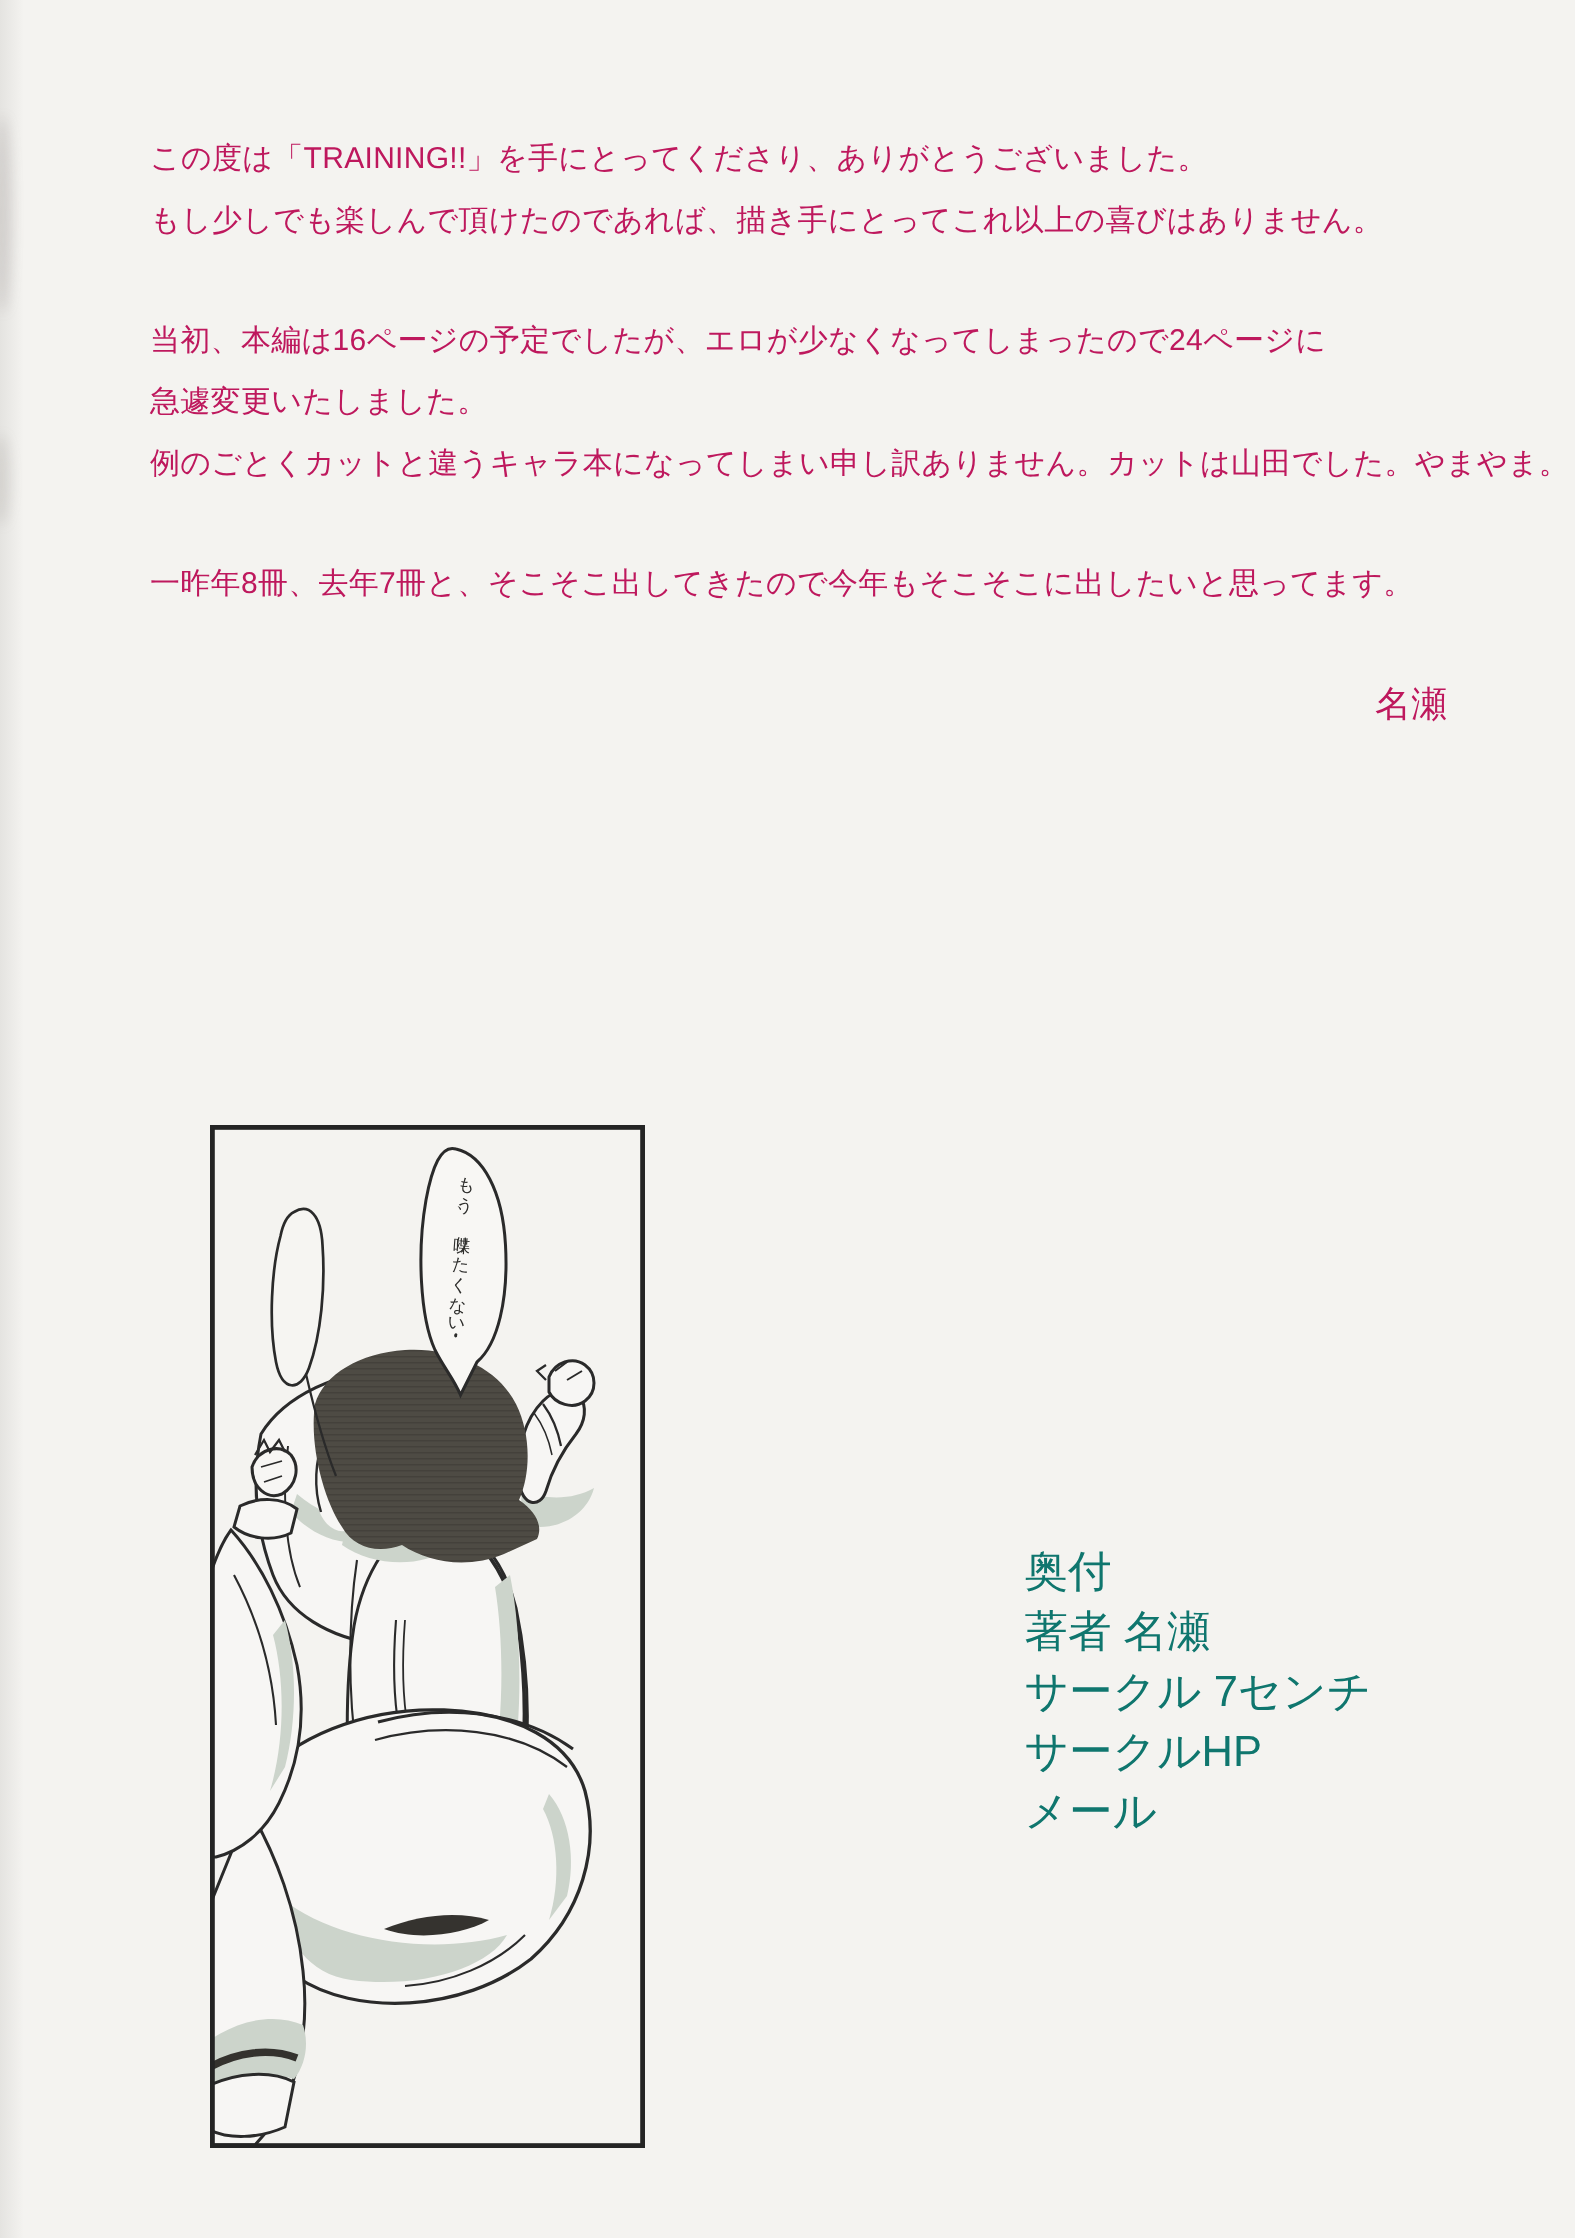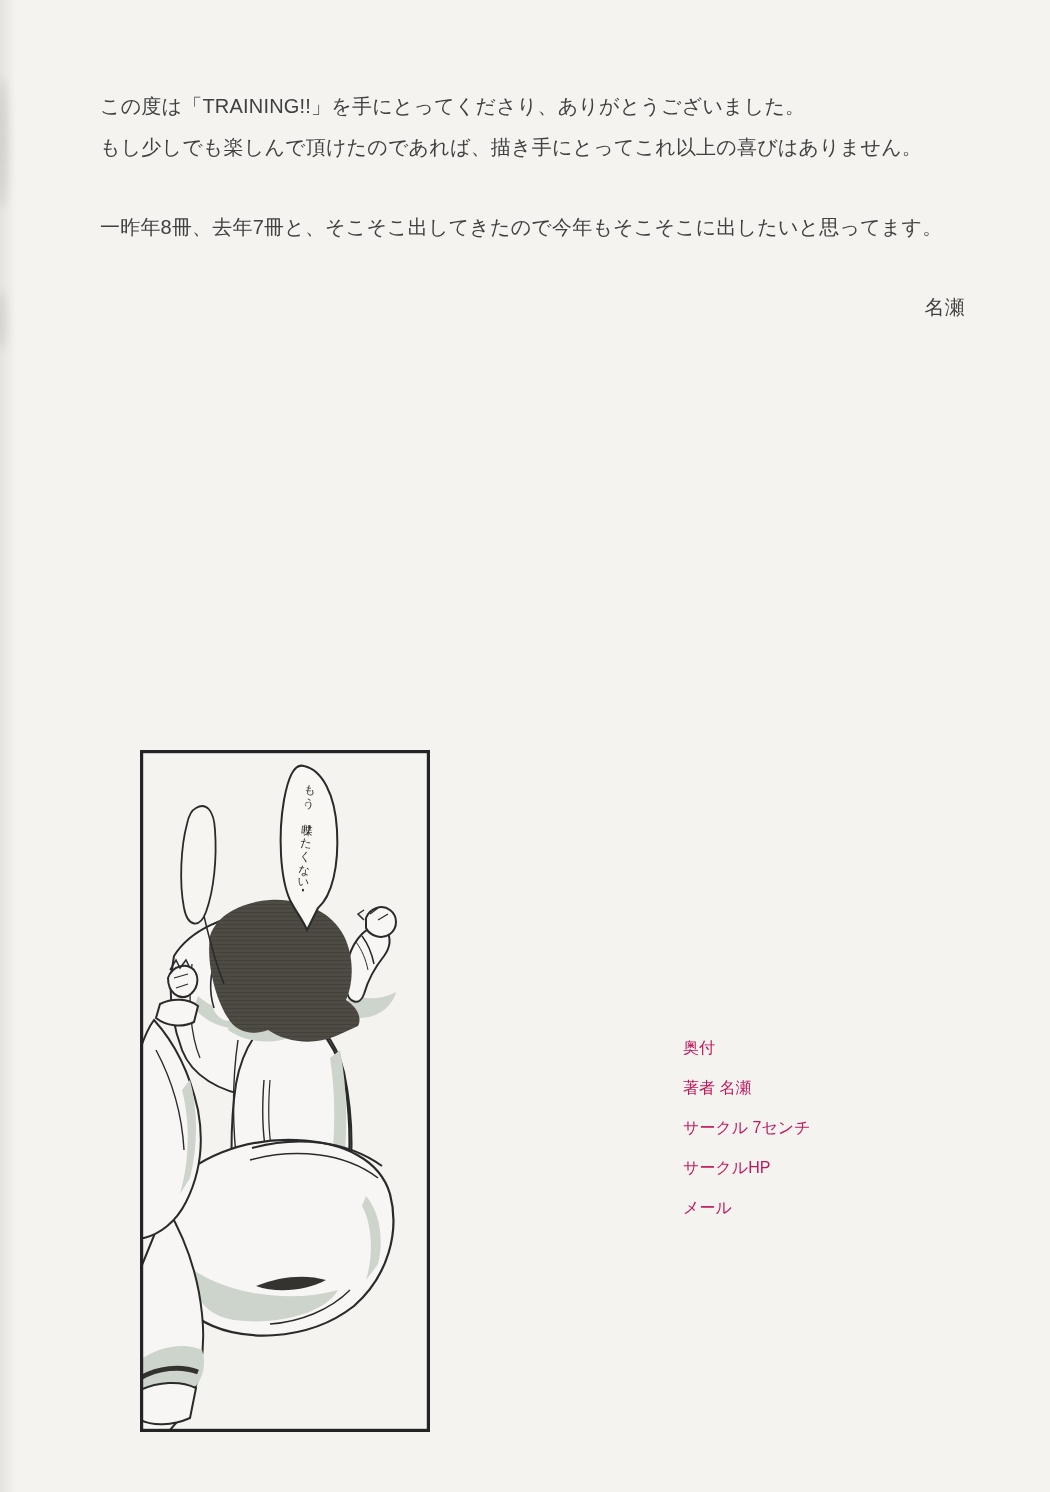--- a/index.html
+++ b/index.html
@@ -21,60 +21,65 @@
     position:absolute;left:-4px;top:78px;width:12px;height:130px;border-radius:50%;
     background:rgba(120,110,110,0.18);filter:blur(4px);
   }
   .smudge-2{
     position:absolute;left:-5px;top:290px;width:12px;height:60px;border-radius:50%;
     background:rgba(120,115,110,0.15);filter:blur(4px);
   }
   
   .afterword{
     position:absolute;left:100px;top:86px;width:920px;
-    font-size:20px;line-height:41px;color:#404040;
+    font-size:20px;line-height:41px;color:#be185d;
     letter-spacing:0.2px;
   }
   .para{margin:0 0 39px 0;}
   .line{white-space:nowrap;}
   .signature{
-    text-align:right;padding-right:55px;font-size:20px;line-height:41px;
+    text-align:right;padding-right:55px;font-size:24px;line-height:41px;
   }
   
   .panel{
     position:absolute;left:140px;top:750px;width:290px;height:682px;
   }
   .panel svg{position:absolute;left:0;top:0;width:100%;height:100%;}
   .bubble-text{
     position:absolute;left:157px;top:26px;height:136px;width:18px;
     writing-mode:vertical-rl;text-orientation:upright;
     font-size:11.5px;line-height:18px;letter-spacing:0.5px;
     color:#2d2d2b;transform:rotate(4deg);
     white-space:nowrap;
   }
   
   .colophon{
     position:absolute;left:683px;top:1028px;width:340px;
-    font-size:16px;line-height:40px;color:#be185d;
+    font-size:29px;line-height:40px;color:#0f766e;
   }
   .colophon .line{white-space:nowrap;}
 </style>
 </head>
 <body>
 
 <div class="page">
 
   <div class="edge-shadow-left"></div>
   <div class="smudge-1"></div>
   <div class="smudge-2"></div>
 
   <div class="afterword">
     <div class="para">
       <div class="line">この度は「TRAINING!!」を手にとってくださり、ありがとうございました。</div>
       <div class="line">もし少しでも楽しんで頂けたのであれば、描き手にとってこれ以上の喜びはありません。</div>
+    </div>
+    <div class="para">
+      <div class="line">当初、本編は16ページの予定でしたが、エロが少なくなってしまったので24ページに</div>
+      <div class="line">急遽変更いたしました。</div>
+      <div class="line">例のごとくカットと違うキャラ本になってしまい申し訳ありません。カットは山田でした。やまやま。</div>
     </div>
     <div class="para">
       <div class="line">一昨年8冊、去年7冊と、そこそこ出してきたので今年もそこそこに出したいと思ってます。</div>
     </div>
     <div class="para">
     </div>
     <div class="signature">名瀬</div>
   </div>
 
   <div class="panel">

